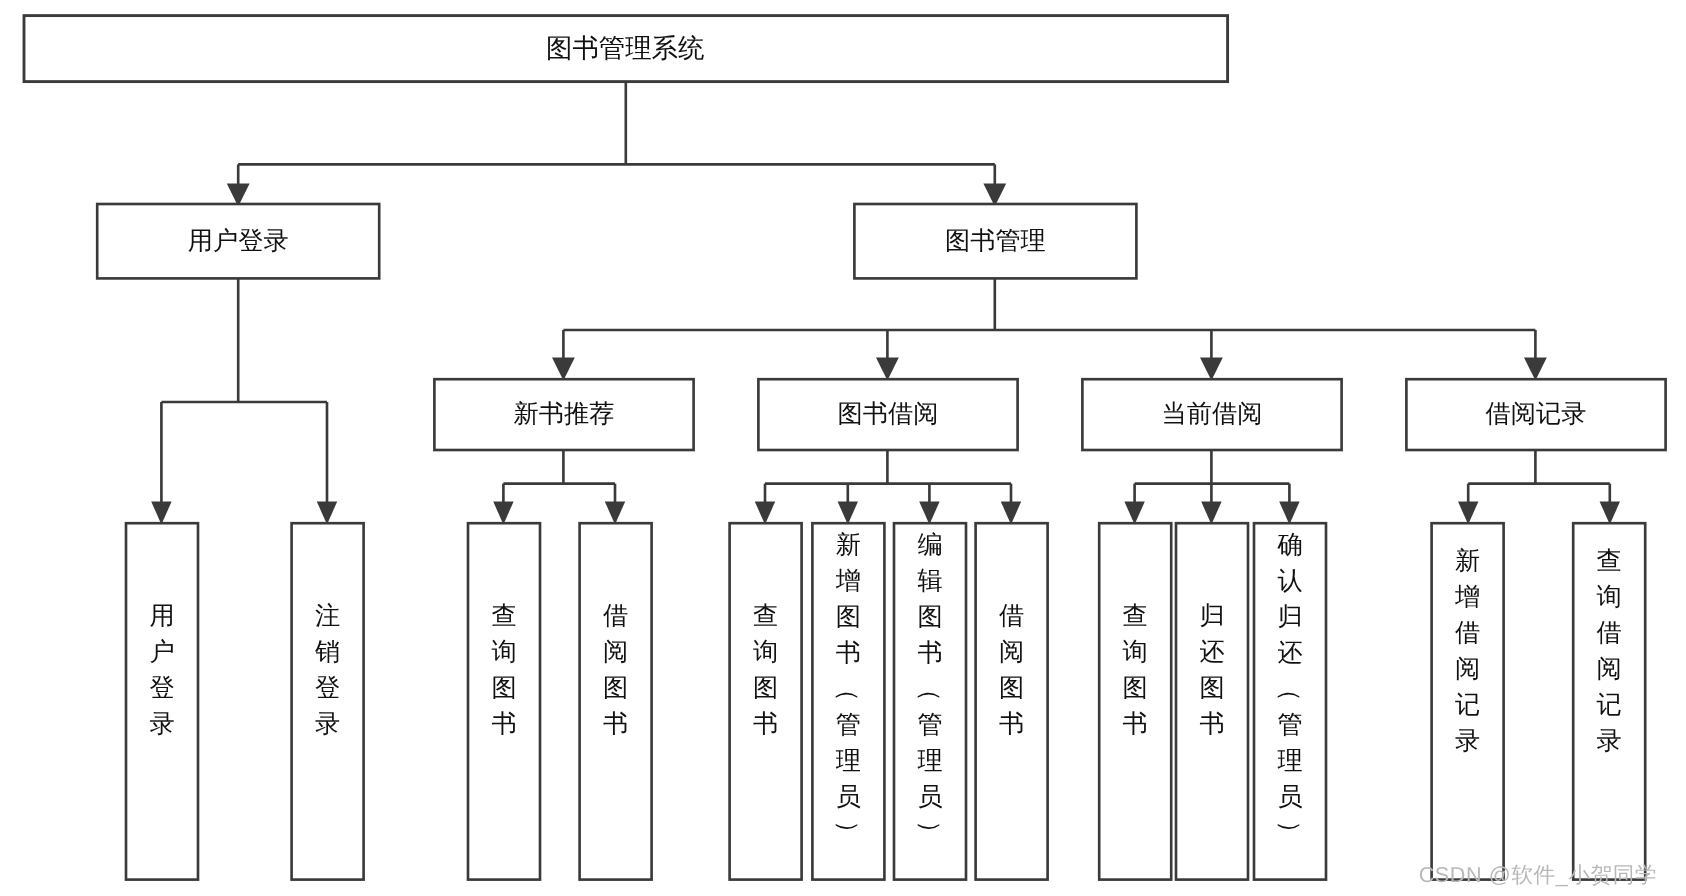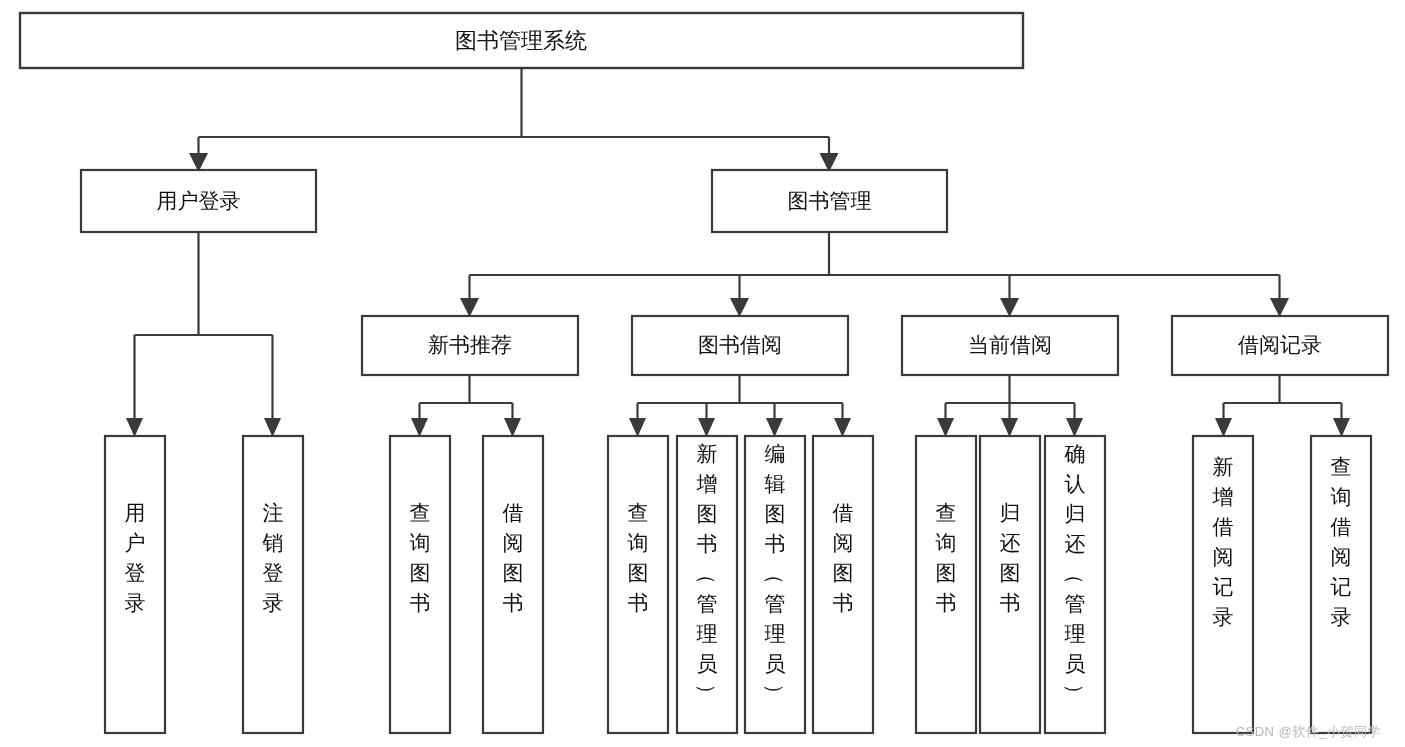--- a/index.html
+++ b/index.html
@@ -56,21 +56,21 @@
     font-family: "Liberation Sans", "DejaVu Sans", sans-serif;
     fill: #111111;
     font-size: 21px;
     text-anchor: middle;
   }
   .watermark {
     position: absolute;
     right: 10px;
     bottom: 6px;
     font-family: "Liberation Sans", "DejaVu Sans", sans-serif;
-    font-size: 13px;
+    font-size: 18px;
     color: #b8b8b8;
     letter-spacing: 0.5px;
     white-space: nowrap;
     user-select: none;
   }
 </style>
 </head>
 <body>
 
 <div id="chart-root">

